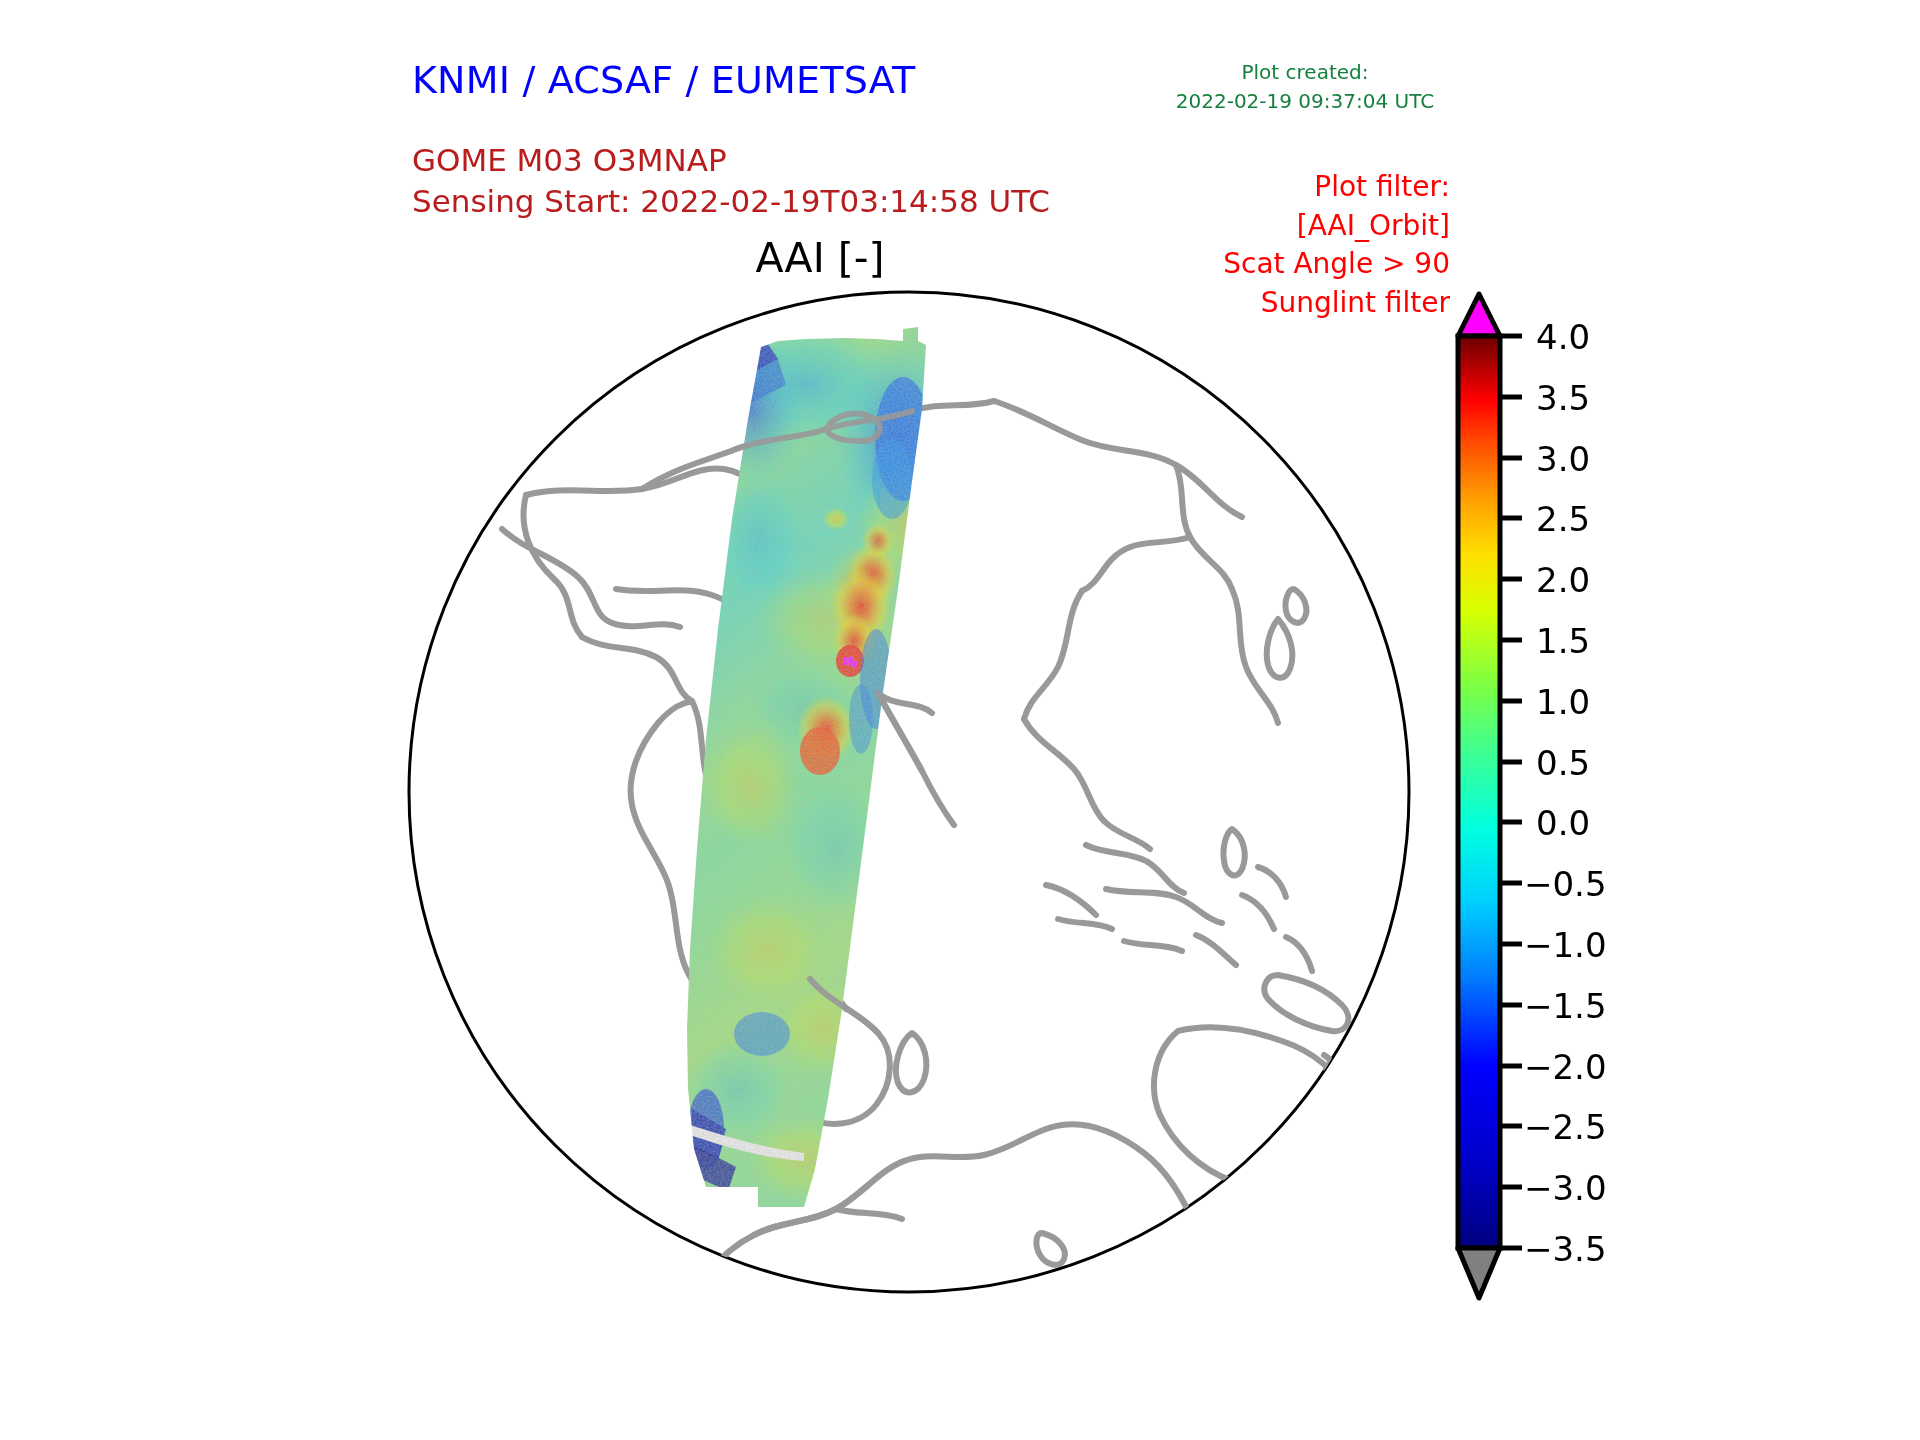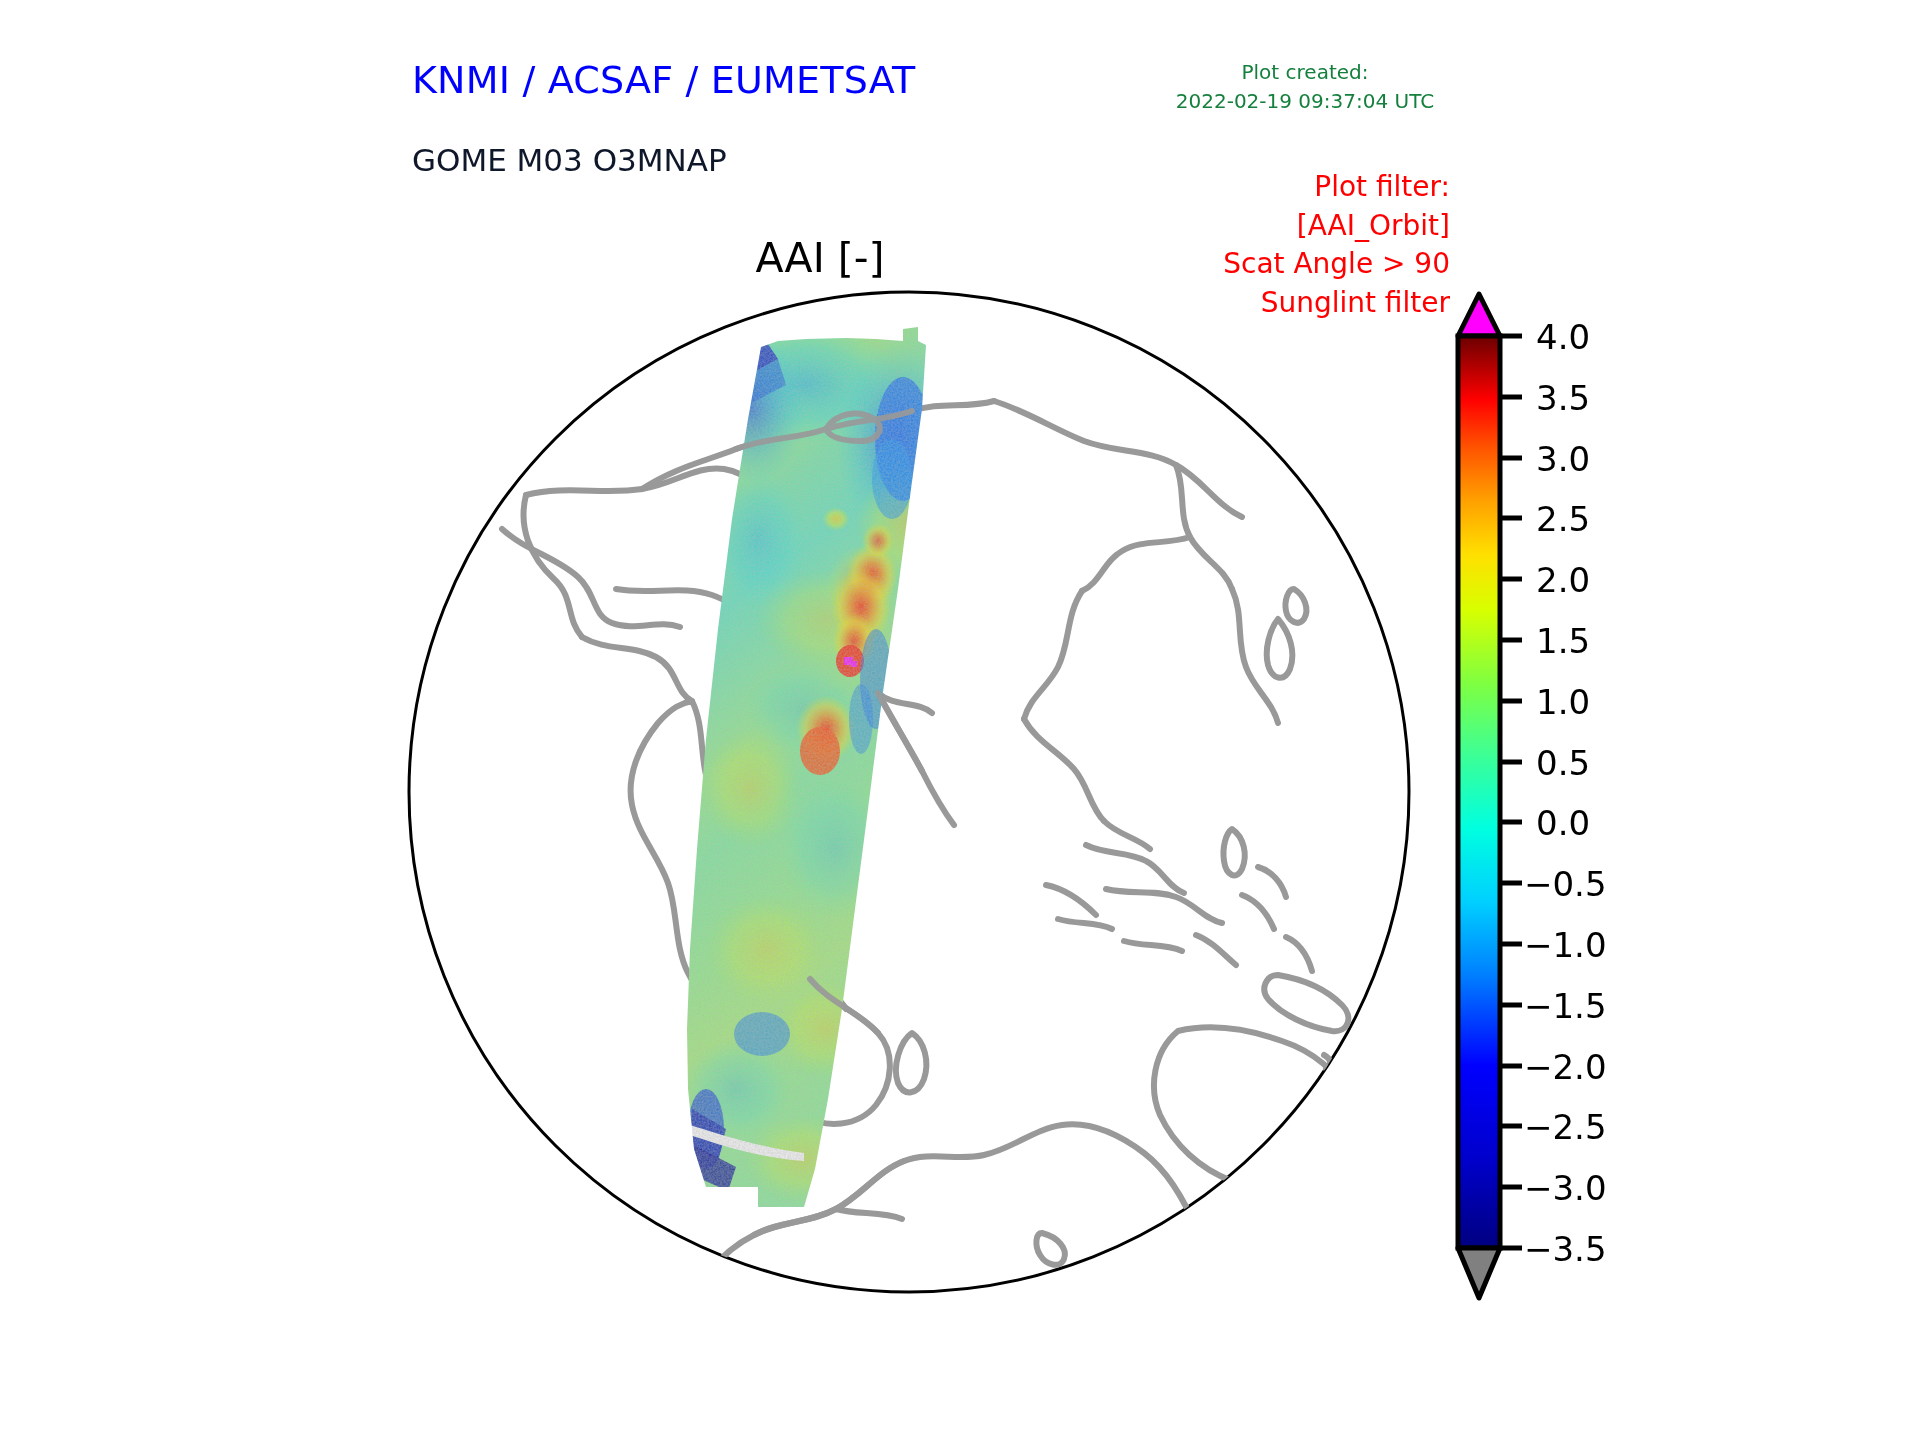--- a/index.html
+++ b/index.html
@@ -39,21 +39,21 @@
     text-align: center;
     font-size: 20px;
     color: #15803d;
     line-height: 1.45;
   }
   .product-block {
     position: absolute;
     left: 412px;
     top: 140px;
     font-size: 31px;
-    color: #0f172a;
+    color: #b91c1c;
     line-height: 1.33;
     white-space: nowrap;
   }
   .var-title {
     position: absolute;
     left: 400px;
     top: 234px;
     width: 840px;
     text-align: center;
     font-size: 41px;
@@ -102,20 +102,21 @@
 
   <div class="brand-title">KNMI / ACSAF / EUMETSAT</div>
 
   <div class="plot-created-block">
     <div>Plot created:</div>
     <div>2022-02-19 09:37:04 UTC</div>
   </div>
 
   <div class="product-block">
     <div>GOME M03 O3MNAP</div>
+    <div>Sensing Start: 2022-02-19T03:14:58 UTC</div>
   </div>
 
   <div class="var-title">AAI [-]</div>
 
   <div class="filter-block">
     <div>Plot filter:</div>
     <div>[AAI_Orbit]</div>
     <div>Scat Angle &gt; 90</div>
     <div>Sunglint filter</div>
   </div>

